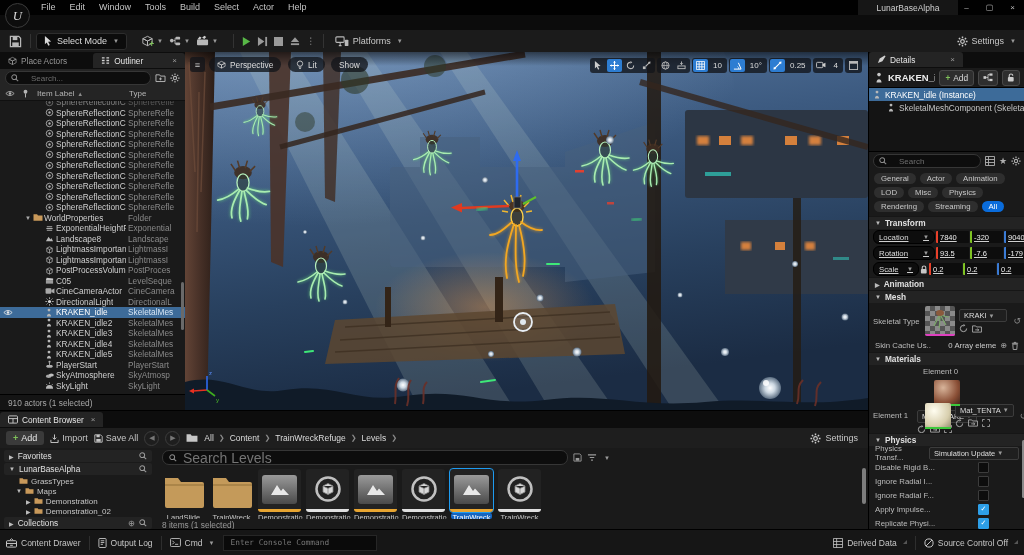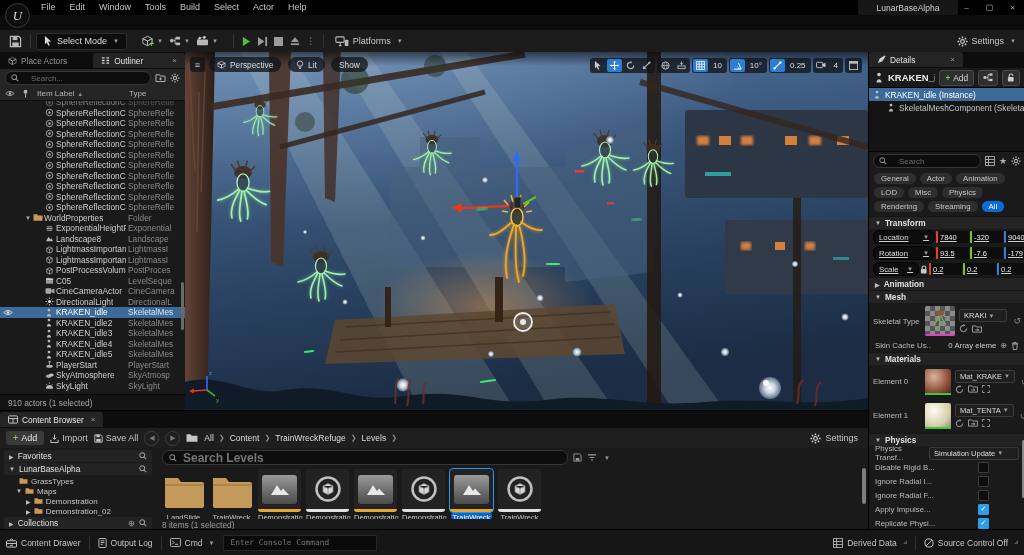--- a/index.html
+++ b/index.html
@@ -130,21 +130,21 @@
   #cb-body{flex:1;display:flex;min-height:0;}
   #cb-left{width:148px;flex:none;display:flex;flex-direction:column;gap:1px;padding:2px 4px;background:#1a1a1a;}
   .cb-hrow{height:13px;background:#232323;border-radius:2px;display:flex;align-items:center;gap:4px;padding:0 5px;
            font-size:8.3px;color:#e0e0e0;}
   .cb-hrow .sp{flex:1;}
   .cbt-row{height:10px;display:flex;align-items:center;gap:3px;font-size:8px;color:#c6c6c6;white-space:nowrap;}
   #cb-right{flex:1;position:relative;padding:2px 6px;min-width:0;}
   #cb-search-row{display:flex;align-items:center;gap:5px;}
   #cb-search{width:392px;height:13px;background:#0d0d0d;border:1px solid #363636;border-radius:7px;display:flex;
              align-items:center;gap:4px;padding:0 6px;}
-  #cb-search input{flex:1;font-size:12px;color:#9a9a9a;font-weight:bold;}
+  #cb-search input{flex:1;font-size:14px;color:#9a9a9a;}
   #cb-items{display:flex;gap:5px;margin-top:4px;align-items:flex-start;}
   .tile{width:43px;flex:none;display:flex;flex-direction:column;align-items:center;}
   .tile .tthumb{width:43px;height:43px;border-radius:3px;background:#222;position:relative;display:flex;
                 align-items:center;justify-content:center;overflow:hidden;}
   .tile.folder .tthumb{background:transparent;}
   .tile .bar{position:absolute;left:0;right:0;bottom:0;height:3px;}
   .tile .tlabel{height:6px;overflow:hidden;font-size:7.5px;color:#c8c8c8;margin-top:1px;max-width:43px;
                 white-space:nowrap;padding:0 2px;border-radius:2px;}
   .tile.sel .tthumb{outline:1.5px solid #1e9bf0;}
   .tile.sel .tlabel{background:#1565c0;color:#fff;}
@@ -1184,21 +1184,21 @@
           <path d="M1 2.5 h7 M3.5 2.5 V1.5 h2 v1" stroke="#aaa" fill="none"></path>
           <path d="M2 3.5 h5 l-0.5 6 h-4 Z" fill="none" stroke="#aaa"></path>
         </svg>
     </div>
 
     <div class="section-h">
       <span class="sec-caret">▼</span>
         <span>Materials</span>
     </div>
     <div id="material-rows">
-        <div class="drow" style="height: 30px;">
+        <div class="drow" style="height: 30px; flex-direction: column;">
           <div class="dlabel">Element 0</div>
           <div class="mthumb" style="background: radial-gradient(circle at 35% 30%, rgb(216, 180, 154), rgb(138, 79, 54) 60%, rgb(58, 32, 22));">
             <div class="ubar" style="position: absolute; left: 0px; right: 0px; bottom: 0px; height: 2px; background: rgb(60, 200, 60);"></div>
           </div>
           <div style="flex: 1 1 0%;">
             <div class="dd-sm">
               <span>Mat_KRAKE</span>
               <span class="caret">▼</span>
             </div>
             <div class="asset-icons">

